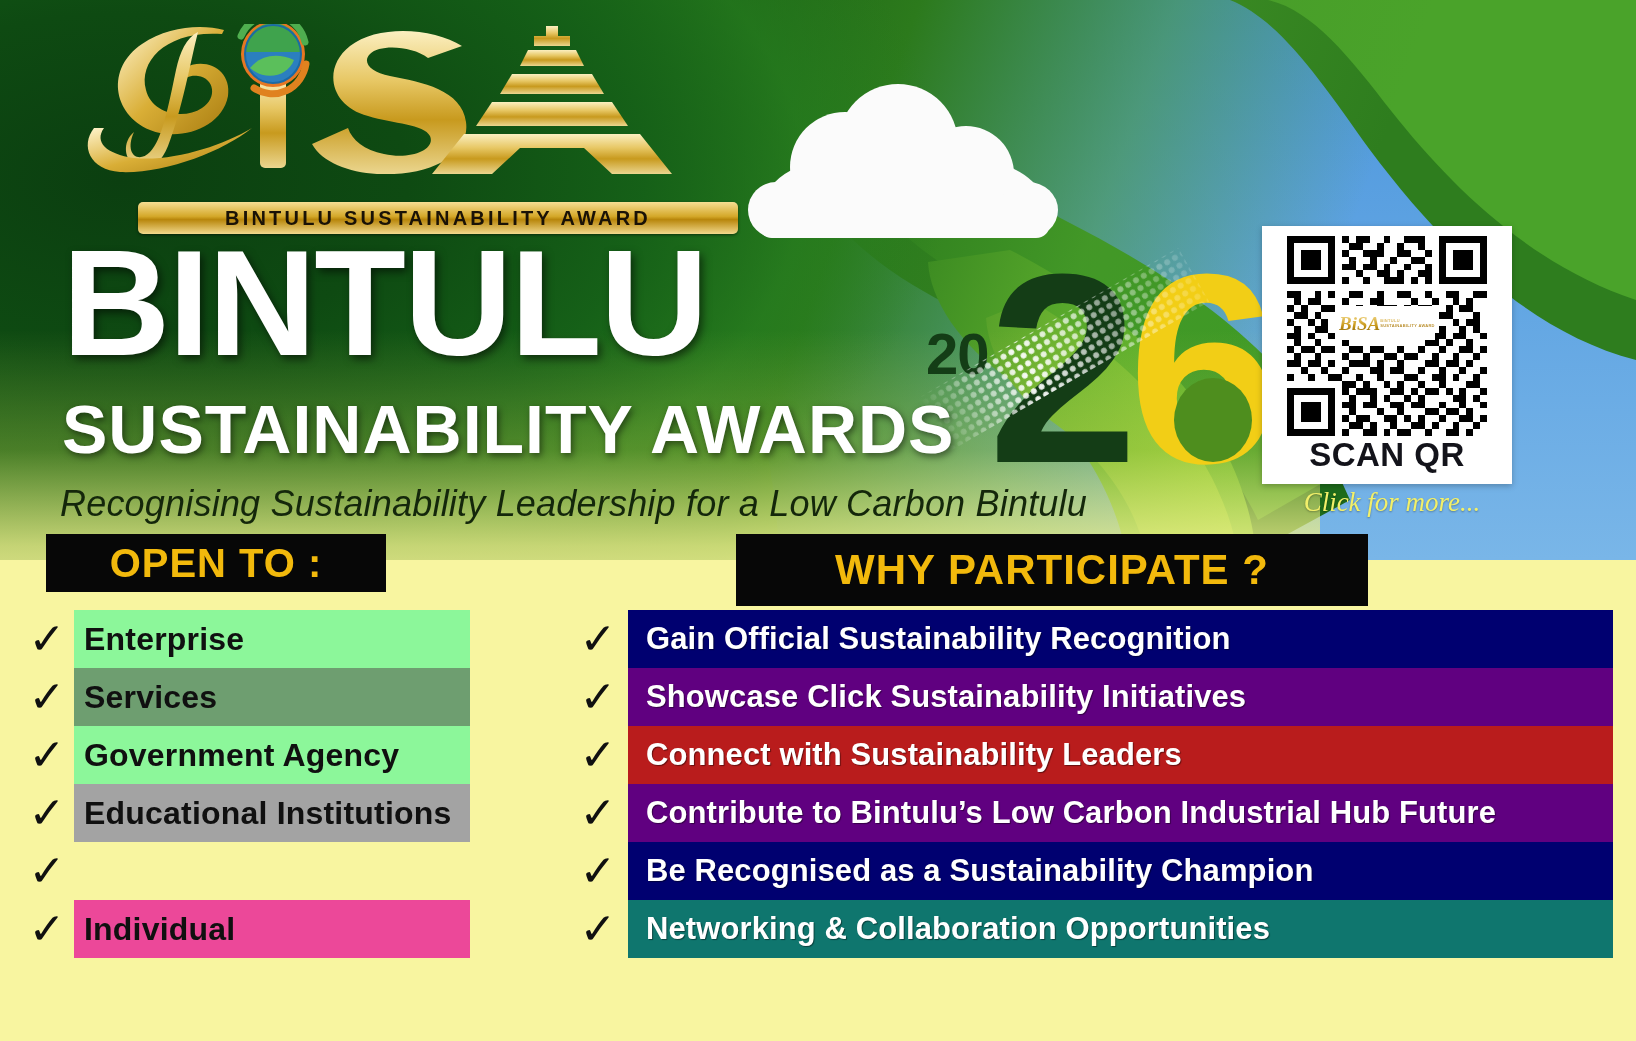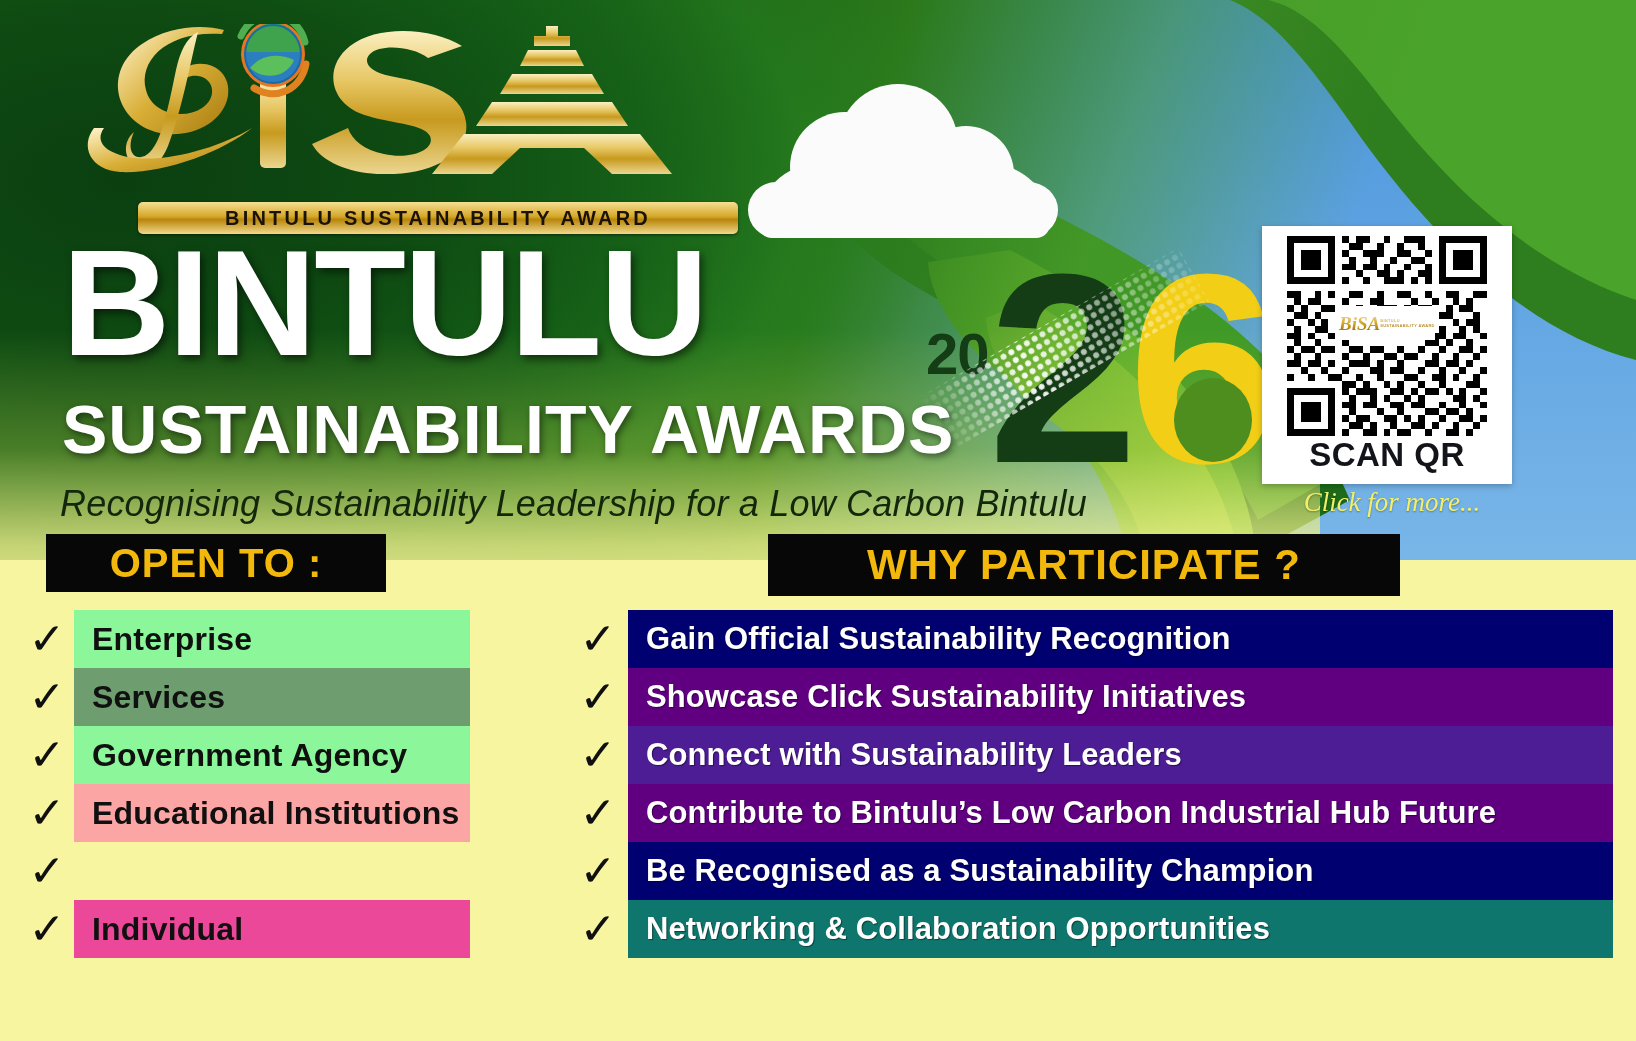--- a/index.html
+++ b/index.html
@@ -143,42 +143,42 @@
   .banner{
     position:absolute;background:#070707;
     display:flex;align-items:center;justify-content:center;
   }
   .banner span{
     font-family:"Liberation Sans", sans-serif;font-weight:bold;
     color:#F2B90C;letter-spacing:1px;
   }
   #banner-open{left:46px;top:534px;width:340px;height:58px;}
   #banner-open span{font-size:40px;}
-  #banner-why{left:768px;top:534px;width:632px;height:62px;}
+  #banner-why{left:736px;top:534px;width:632px;height:72px;}
   #banner-why span{font-size:42px;}
 
   
   .list{position:absolute;}
   .row{position:relative;display:flex;align-items:center;}
   .tick{
     position:absolute;left:0;top:0;width:54px;height:100%;
     display:flex;align-items:center;justify-content:center;
     font-size:44px;line-height:44px;color:#101010;font-weight:normal;
     font-family:"DejaVu Sans", sans-serif;
   }
   .bar{margin-left:54px;flex:1;display:flex;align-items:center;height:100%;}
   .bar span{
     font-family:"Liberation Sans", sans-serif;font-weight:bold;
     white-space:nowrap;
   }
 
   
   #list-open{left:20px;top:610px;width:450px;}
   #list-open .row{height:58px;}
-  #list-open .bar{padding-left:18px;}
+  #list-open .bar{padding-left:10px;}
   #list-open .bar span{font-size:32px;color:#101010;letter-spacing:.2px;}
 
   
   #list-why{left:568px;top:610px;width:1045px;}
   #list-why .row{height:58px;}
   #list-why .tick{width:60px;}
   #list-why .bar{margin-left:60px;padding-left:18px;}
   #list-why .bar span{
     font-size:31px;color:#FFFFFF;letter-spacing:.1px;
     text-shadow:1px 1px 1px rgba(0,0,0,.45);
@@ -539,21 +539,21 @@
       </div>
     </div>
     <div class="row">
       <div class="tick">✓</div>
       <div class="bar" style="background:#8CF79A">
         <span>Government Agency</span>
       </div>
     </div>
     <div class="row">
       <div class="tick">✓</div>
-      <div class="bar" style="background:#fca5a5">
+      <div class="bar" style="background:#a3a3a3">
         <span>Educational Institutions</span>
       </div>
     </div>
     <div class="row">
       <div class="tick">✓</div>
     </div>
     <div class="row">
       <div class="tick">✓</div>
       <div class="bar" style="background:#ec4899">
         <span>Individual</span>
@@ -569,21 +569,21 @@
       </div>
     </div>
     <div class="row">
       <div class="tick">✓</div>
       <div class="bar" style="background:#600080">
         <span>Showcase Click Sustainability Initiatives</span>
       </div>
     </div>
     <div class="row">
       <div class="tick">✓</div>
-      <div class="bar" style="background:#4c1d95">
+      <div class="bar" style="background:#b91c1c">
         <span>Connect with Sustainability Leaders</span>
       </div>
     </div>
     <div class="row">
       <div class="tick">✓</div>
       <div class="bar" style="background:#600080">
         <span>Contribute to Bintulu’s Low Carbon Industrial Hub Future</span>
       </div>
     </div>
     <div class="row">

